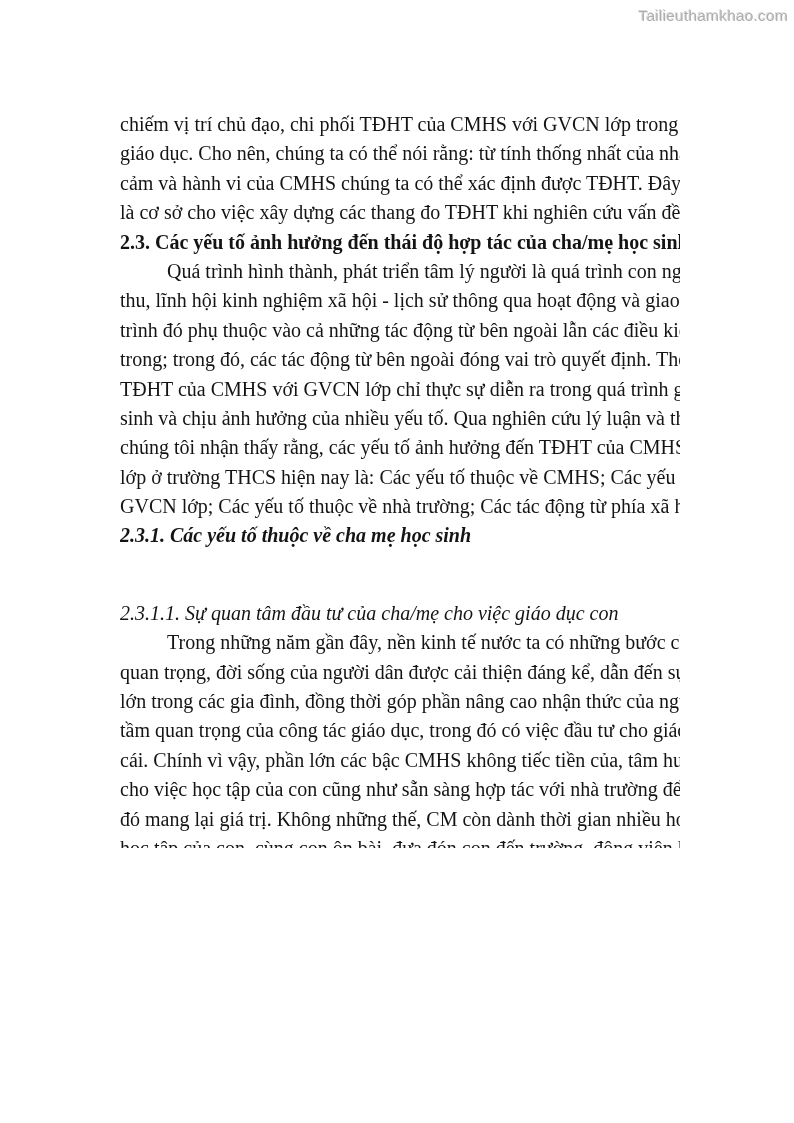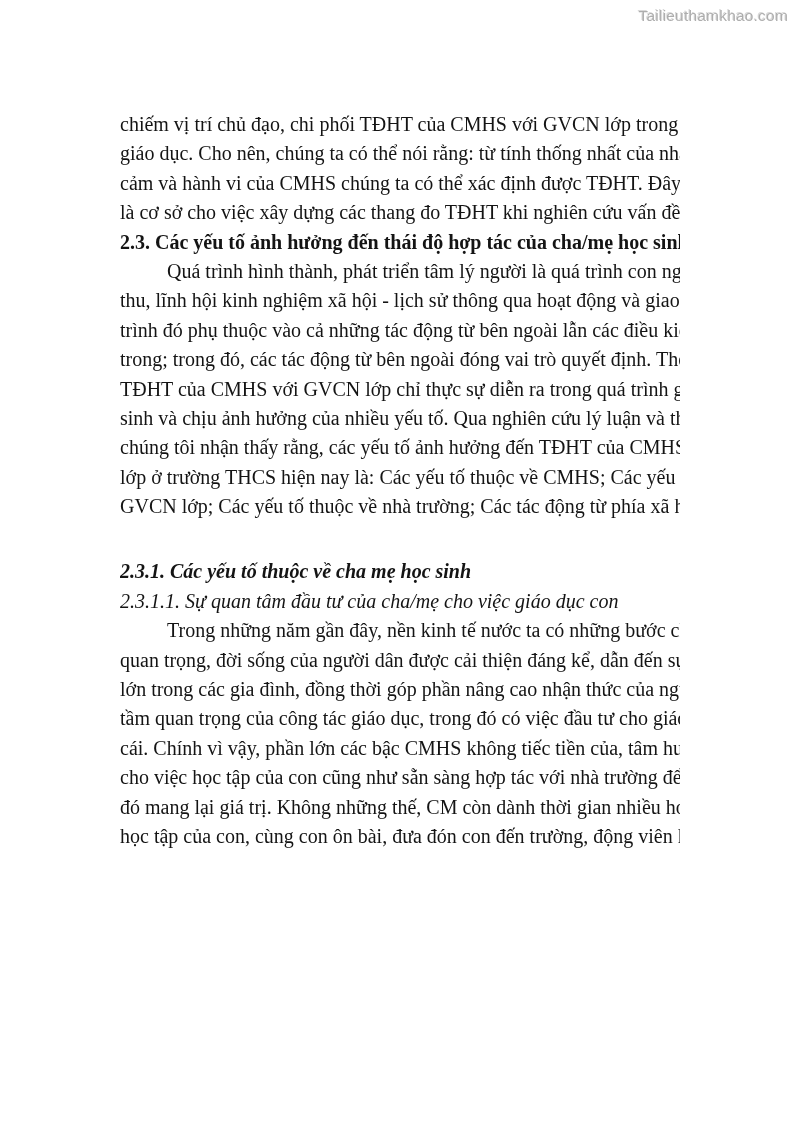--- a/index.html
+++ b/index.html
@@ -38,22 +38,22 @@
     -moz-text-align-last: justify;
     white-space: nowrap;
   }
   .line.last {
     text-align: left;
     text-align-last: left;
     -moz-text-align-last: left;
   }
   .line.indent { text-indent: 47px; }
   .bold   { font-weight: bold; }
-  .bolditalic { font-weight: bold; font-style: italic; margin-top: 36px; }
-  .italic { font-style: italic; }
+  .bolditalic { font-weight: bold; font-style: italic; }
+  .italic { font-style: italic; margin-top: 48px; }
   .pageno {
     position: absolute;
     left: 120px;
     top: 1046px;
     width: 560px;
     text-align: center;
     font-size: 20px;
     color: #6d28d9;
   }
 </style>

